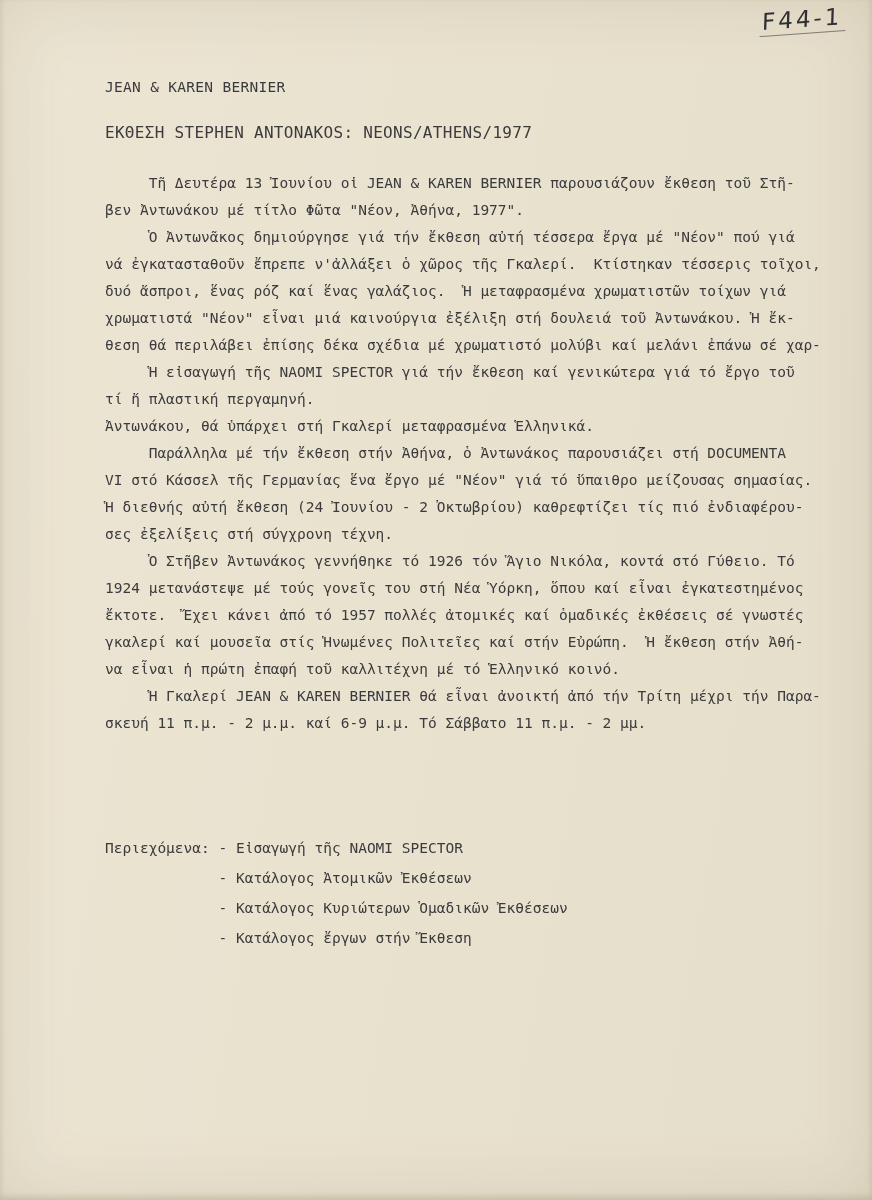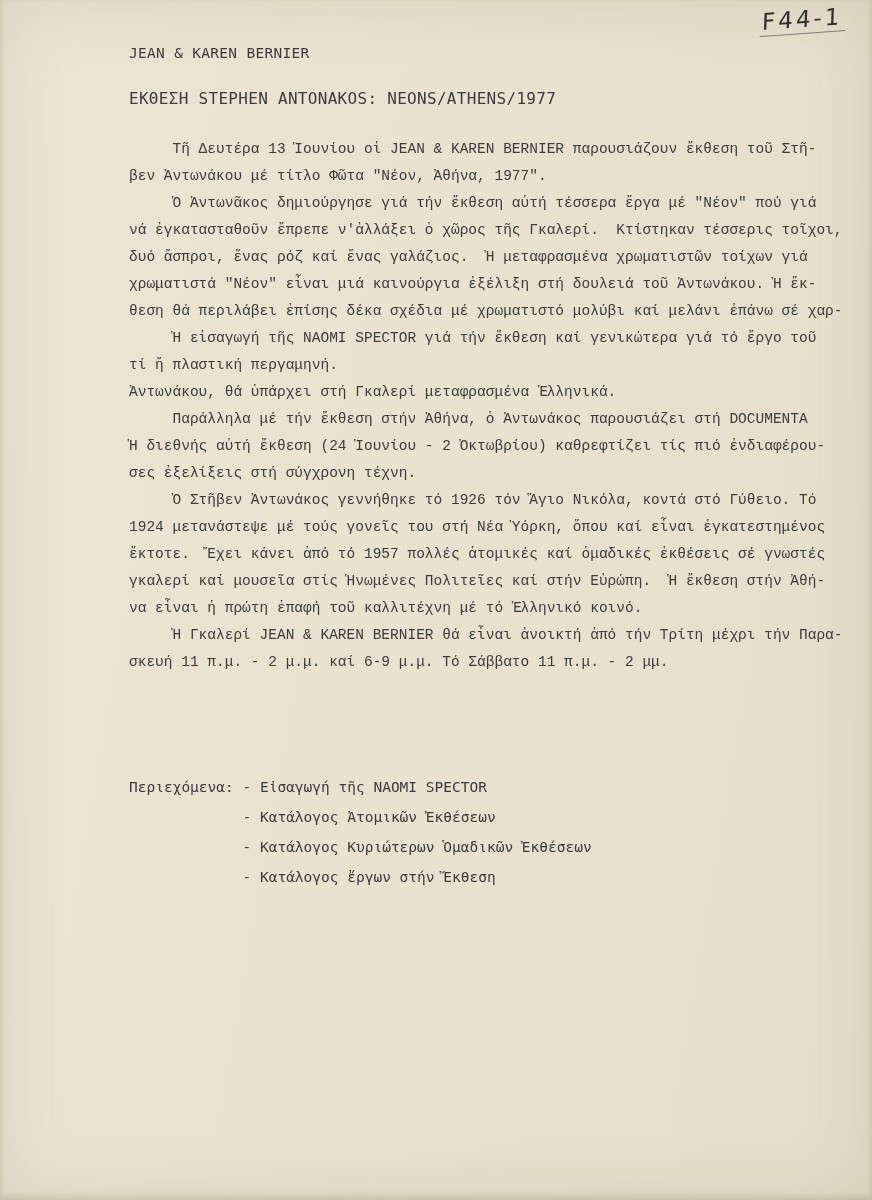--- a/index.html
+++ b/index.html
@@ -8,22 +8,21 @@
     width: 872px;
     height: 1200px;
     margin: 0 auto;
     background: linear-gradient(100deg, #ece5d3 0%, #e9e2cf 45%, #e5decb 100%);
     box-shadow: inset 0 0 70px rgba(110, 92, 55, 0.14), inset 0 -3px 6px rgba(80,70,40,0.18);
     overflow: hidden;
     font-family: "DejaVu Sans Mono", "Liberation Mono", monospace;
     color: #3b3b3e;
   }
   .content {
-    padding: 44px 30px 0 105px;
-    margin-left: 24px;
+    padding: 78px 30px 0 105px;
   }
   .letterhead .line {
     font-size: 14.5px;
     line-height: 18px;
     white-space: pre;
     letter-spacing: 0.3px;
   }
   .title {
     margin-top: 28px;
     font-size: 16px;
@@ -31,21 +30,20 @@
     white-space: pre;
     letter-spacing: 0.3px;
   }
   .doc-body {
     margin-top: 28px;
   }
   .doc-body .bline {
     font-size: 14.5px;
     line-height: 27px;
     white-space: pre;
-    font-family: Liberation Mono, monospace;
   }
   .contents {
     margin-top: 96px;
   }
   .contents .cline {
     font-size: 14.5px;
     line-height: 30px;
     white-space: pre;
   }
   .annotation {
@@ -81,20 +79,21 @@
       <div class="bline">βεν Ἀντωνάκου μέ τίτλο Φῶτα "Νέον, Ἀθήνα, 1977".</div>
       <div class="bline">     Ὁ Ἀντωνᾶκος δημιούργησε γιά τήν ἔκθεση αὐτή τέσσερα ἔργα μέ "Νέον" πού γιά</div>
       <div class="bline">νά ἐγκατασταθοῦν ἔπρεπε ν'ἀλλάξει ὁ χῶρος τῆς Γκαλερί.  Κτίστηκαν τέσσερις τοῖχοι,</div>
       <div class="bline">δυό ἄσπροι, ἕνας ρόζ καί ἕνας γαλάζιος.  Ἡ μεταφρασμένα χρωματιστῶν τοίχων γιά</div>
       <div class="bline">χρωματιστά "Νέον" εἶναι μιά καινούργια ἐξέλιξη στή δουλειά τοῦ Ἀντωνάκου. Ἡ ἔκ-</div>
       <div class="bline">θεση θά περιλάβει ἐπίσης δέκα σχέδια μέ χρωματιστό μολύβι καί μελάνι ἐπάνω σέ χαρ-</div>
       <div class="bline">     Ἡ εἰσαγωγή τῆς NAOMI SPECTOR γιά τήν ἔκθεση καί γενικώτερα γιά τό ἔργο τοῦ</div>
       <div class="bline">τί ἤ πλαστική περγαμηνή.</div>
       <div class="bline">Ἀντωνάκου, θά ὑπάρχει στή Γκαλερί μεταφρασμένα Ἑλληνικά.</div>
       <div class="bline">     Παράλληλα μέ τήν ἔκθεση στήν Ἀθήνα, ὁ Ἀντωνάκος παρουσιάζει στή DOCUMENTA</div>
+      <div class="bline">VI στό Κάσσελ τῆς Γερμανίας ἕνα ἔργο μέ "Νέον" γιά τό ὕπαιθρο μείζουσας σημασίας.</div>
       <div class="bline">Ἡ διεθνής αὐτή ἔκθεση (24 Ἰουνίου - 2 Ὀκτωβρίου) καθρεφτίζει τίς πιό ἐνδιαφέρου-</div>
       <div class="bline">σες ἐξελίξεις στή σύγχρονη τέχνη.</div>
       <div class="bline">     Ὁ Στῆβεν Ἀντωνάκος γεννήθηκε τό 1926 τόν Ἅγιο Νικόλα, κοντά στό Γύθειο. Τό</div>
       <div class="bline">1924 μετανάστεψε μέ τούς γονεῖς του στή Νέα Ὑόρκη, ὅπου καί εἶναι ἐγκατεστημένος</div>
       <div class="bline">ἔκτοτε.  Ἔχει κάνει ἀπό τό 1957 πολλές ἀτομικές καί ὁμαδικές ἐκθέσεις σέ γνωστές</div>
       <div class="bline">γκαλερί καί μουσεῖα στίς Ἡνωμένες Πολιτεῖες καί στήν Εὐρώπη.  Ἡ ἔκθεση στήν Ἀθή-</div>
       <div class="bline">να εἶναι ἡ πρώτη ἐπαφή τοῦ καλλιτέχνη μέ τό Ἑλληνικό κοινό.</div>
       <div class="bline">     Ἡ Γκαλερί JEAN &amp; KAREN BERNIER θά εἶναι ἀνοικτή ἀπό τήν Τρίτη μέχρι τήν Παρα-</div>
       <div class="bline">σκευή 11 π.μ. - 2 μ.μ. καί 6-9 μ.μ. Τό Σάββατο 11 π.μ. - 2 μμ.</div>
     </div>

